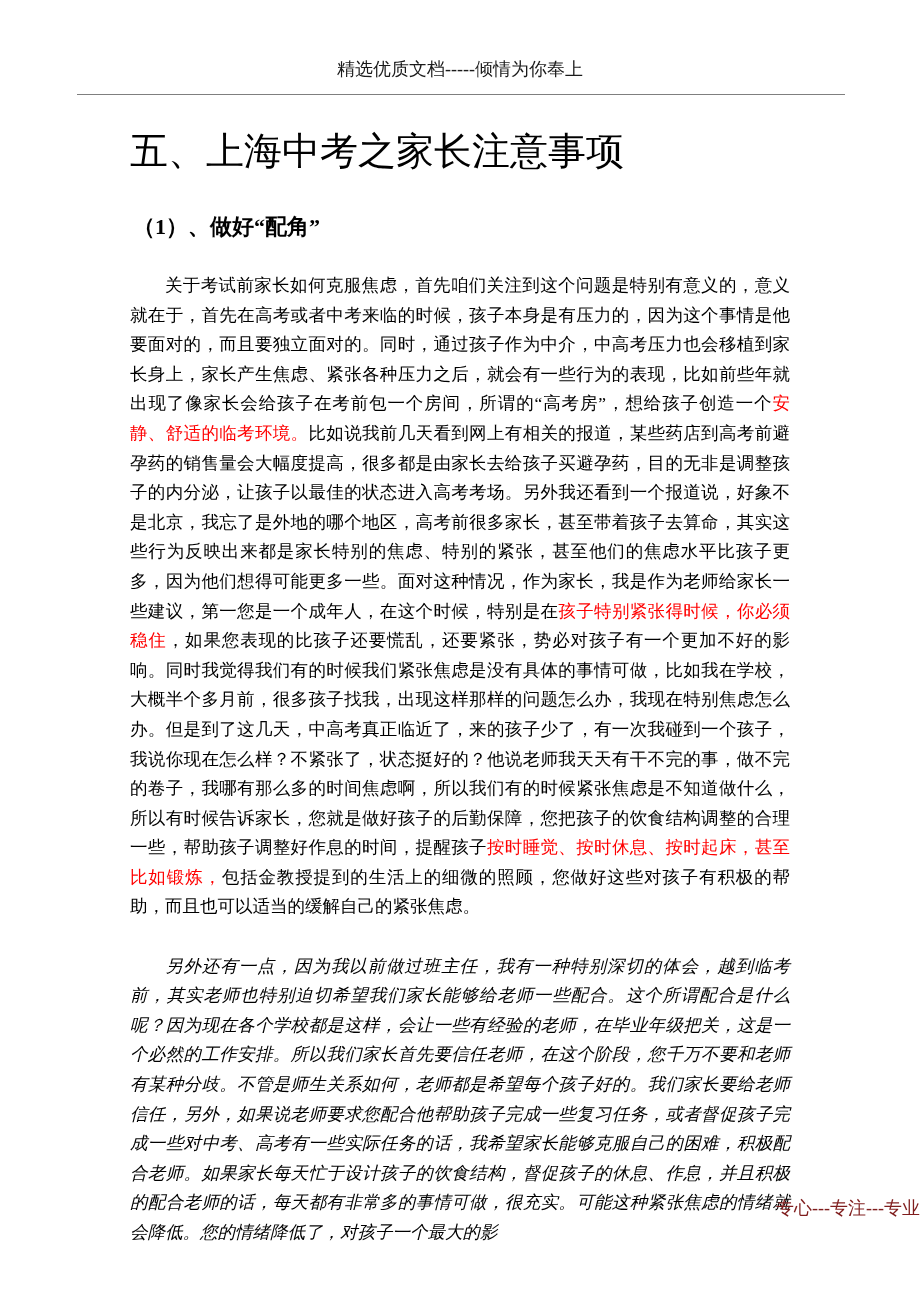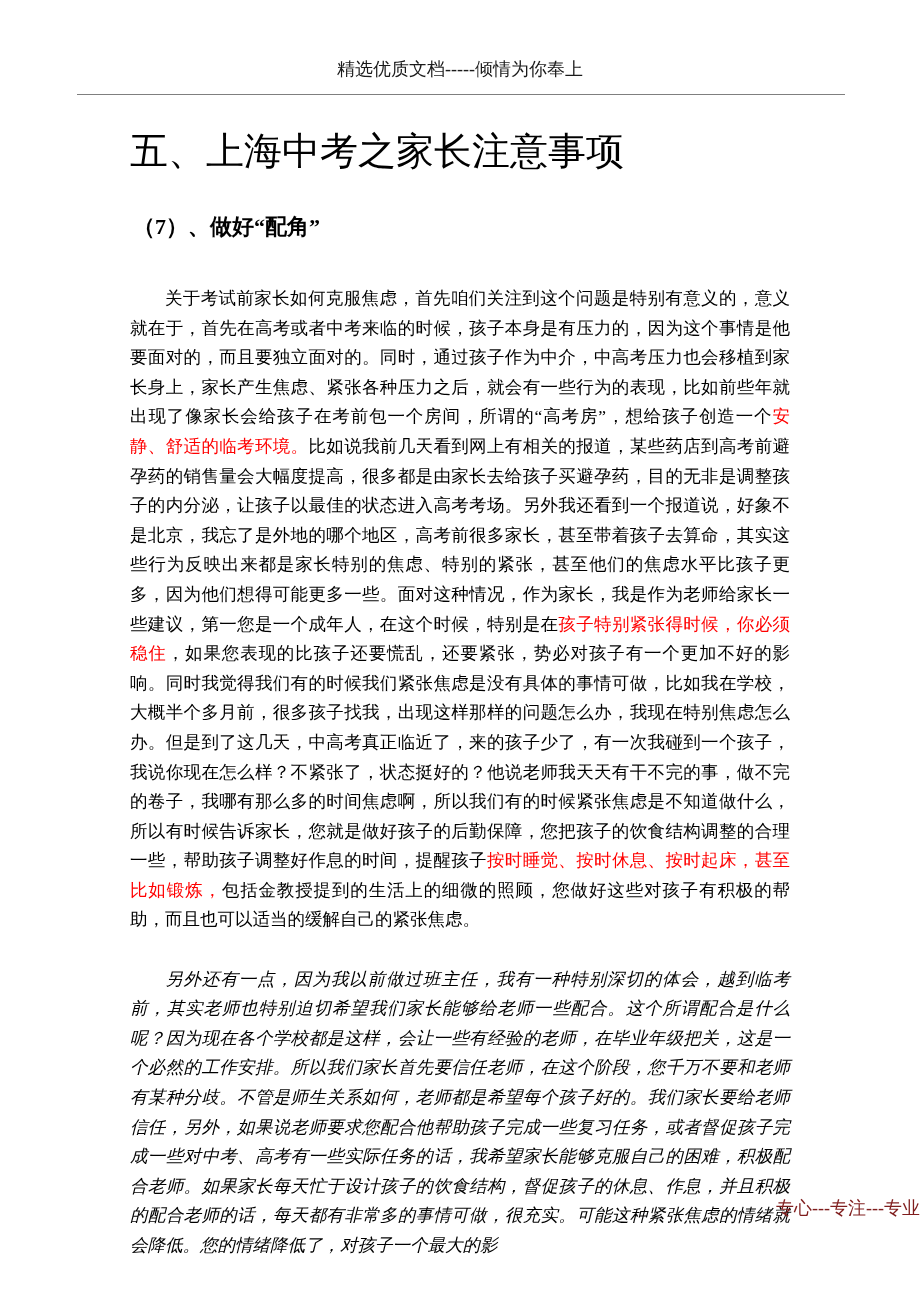--- a/index.html
+++ b/index.html
@@ -44,21 +44,21 @@
     position: absolute;
     top: 194px;
     left: 133px;
     width: 657px;
     font-size: 22px;
     font-weight: bold;
     line-height: 30px;
   }
   .body-text {
     position: absolute;
-    top: 284px;
+    top: 271px;
     left: 130px;
     width: 660px;
   }
   .para {
     margin: 0;
     font-size: 17.5px;
     line-height: 29.6px;
     text-align: justify;
     text-indent: 2em;
     word-break: break-all;
@@ -80,21 +80,21 @@
 </head>
 <body>
 
 <div id="page">
 
   <div class="doc-header">精选优质文档-----倾情为你奉上</div>
   <div class="doc-header-rule"></div>
 
   <h1 class="doc-title">五、上海中考之家长注意事项</h1>
 
-  <h2 class="section-heading">（7）、做好“配角”</h2>
+  <h2 class="section-heading">（1）、做好“配角”</h2>
 
   <div class="body-text">
     <p class="para">
       <span data-color="black">关于考试前家长如何克服焦虑，首先咱们关注到这个问题是特别有意义的，意义就在于，首先在高考或者中考来临的时候，孩子本身是有压力的，因为这个事情是他要面对的，而且要独立面对的。同时，通过孩子作为中介，中高考压力也会移植到家长身上，家长产生焦虑、紧张各种压力之后，就会有一些行为的表现，比如前些年就出现了像家长会给孩子在考前包一个房间，所谓的“高考房”，想给孩子创造一个</span><span data-color="red">安静、舒适的临考环境。</span><span data-color="black">比如说我前几天看到网上有相关的报道，某些药店到高考前避孕药的销售量会大幅度提高，很多都是由家长去给孩子买避孕药，目的无非是调整孩子的内分泌，让孩子以最佳的状态进入高考考场。另外我还看到一个报道说，好象不是北京，我忘了是外地的哪个地区，高考前很多家长，甚至带着孩子去算命，其实这些行为反映出来都是家长特别的焦虑、特别的紧张，甚至他们的焦虑水平比孩子更多，因为他们想得可能更多一些。面对这种情况，作为家长，我是作为老师给家长一些建议，第一您是一个成年人，在这个时候，特别是在</span><span data-color="red">孩子特别紧张得时候，你必须稳住</span><span data-color="black">，如果您表现的比孩子还要慌乱，还要紧张，势必对孩子有一个更加不好的影响。同时我觉得我们有的时候我们紧张焦虑是没有具体的事情可做，比如我在学校，大概半个多月前，很多孩子找我，出现这样那样的问题怎么办，我现在特别焦虑怎么办。但是到了这几天，中高考真正临近了，来的孩子少了，有一次我碰到一个孩子，我说你现在怎么样？不紧张了，状态挺好的？他说老师我天天有干不完的事，做不完的卷子，我哪有那么多的时间焦虑啊，所以我们有的时候紧张焦虑是不知道做什么，所以有时候告诉家长，您就是做好孩子的后勤保障，您把孩子的饮食结构调整的合理一些，帮助孩子调整好作息的时间，提醒孩子</span><span data-color="red">按时睡觉、按时休息、按时起床，甚至比如锻炼，</span><span data-color="black">包括金教授提到的生活上的细微的照顾，您做好这些对孩子有积极的帮助，而且也可以适当的缓解自己的紧张焦虑。</span>
     </p>
     <p class="para">
       <span data-color="black">另外还有一点，因为我以前做过班主任，我有一种特别深切的体会，越到临考前，其实老师也特别迫切希望我们家长能够给老师一些配合。这个所谓配合是什么呢？因为现在各个学校都是这样，会让一些有经验的老师，在毕业年级把关，这是一个必然的工作安排。所以我们家长首先要信任老师，在这个阶段，您千万不要和老师有某种分歧。不管是师生关系如何，老师都是希望每个孩子好的。我们家长要给老师信任，另外，如果说老师要求您配合他帮助孩子完成一些复习任务，或者督促孩子完成一些对中考、高考有一些实际任务的话，我希望家长能够克服自己的困难，积极配合老师。如果家长每天忙于设计孩子的饮食结构，督促孩子的休息、作息，并且积极的配合老师的话，每天都有非常多的事情可做，很充实。可能这种紧张焦虑的情绪就会降低。您的情绪降低了，对孩子一个最大的影</span>
     </p>
   </div>
 

